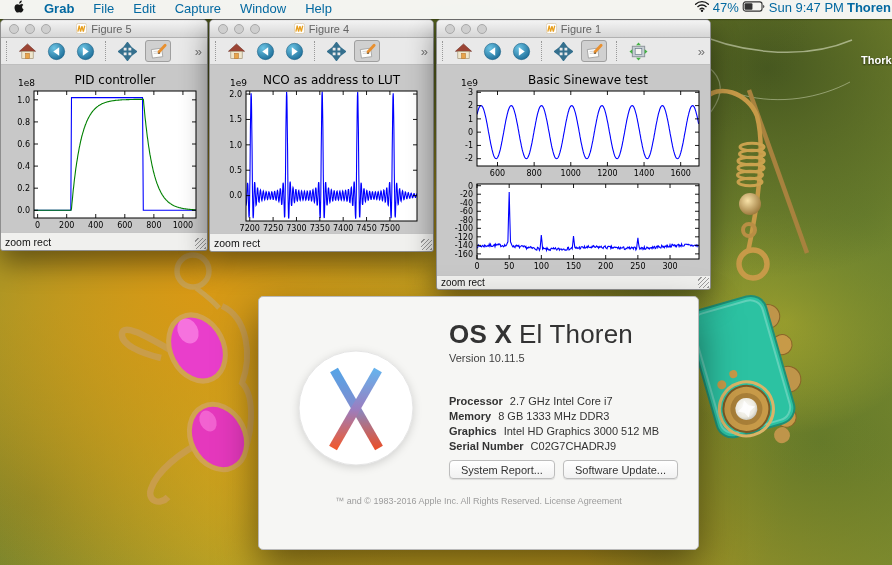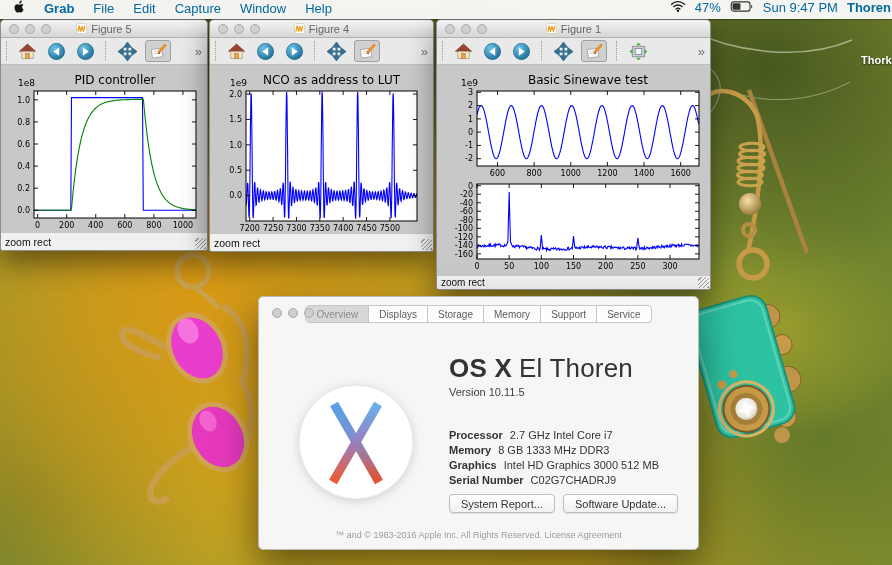--- a/index.html
+++ b/index.html
@@ -19,21 +19,21 @@
  radial-gradient(420px 300px at 66% 94%, rgba(196,158,32,0.9), rgba(196,158,32,0) 75%),
  #8a9431;}
 #earrings{position:absolute;inset:0;z-index:1;pointer-events:none}
 #desk-label{position:absolute;left:861px;top:54px;z-index:2;color:#fff;font-weight:bold;font-size:11px;
  text-shadow:0 1px 2px rgba(0,0,0,.65);width:34px;overflow:hidden;white-space:nowrap}
 
 #menubar{position:absolute;top:0;left:0;right:0;height:19px;background:rgba(249,249,247,.97);
  display:flex;align-items:flex-start;font-size:13px;color:#0369a1;z-index:20;box-shadow:0 1px 1px rgba(0,0,0,.25)}
 .menu-left{display:flex;align-items:center;gap:19px;padding-left:13px}
 .menu-left .mi.active{font-weight:bold}
-.menu-right{margin-left:auto;display:flex;align-items:center;gap:9px;padding-right:1px;white-space:nowrap}
+.menu-right{margin-left:auto;display:flex;align-items:center;gap:3px;padding-right:1px;white-space:nowrap}
 .menu-right .usr{font-weight:600;}
 .micon{display:inline-block;vertical-align:middle}
 
 .mpl-window{position:absolute;background:#c8c8c8;border:1px solid #8e8e8e;border-radius:5px 5px 3px 3px;
  box-shadow:0 12px 28px rgba(0,0,0,.45);z-index:5;overflow:hidden}
 .titlebar{height:18px;background:linear-gradient(#f4f4f4,#d6d6d6);border-bottom:1px solid #b2b2b2;
  position:relative;display:flex;align-items:center;justify-content:center;font-size:11px;color:#646464;gap:4px}
 .dots{position:absolute;left:8px;top:4px;display:flex;gap:6px}
 .dot{width:10px;height:10px;border-radius:50%;background:#cfcfcf;border:1px solid #a9a9a9}
 .toolbar{height:27px;background:#e9e9e9;border-bottom:1px solid #bfbfbf;display:flex;align-items:center;
@@ -586,35 +586,20 @@
           <text x="36" y="191.68636363636364" text-anchor="end" font-size="8" fill="#000" font-family="DejaVu Sans, sans-serif">-160</text>
         </svg>
     </div>
     <div class="statusbar small">
       <span>zoom rect</span>
       <span class="grip"></span>
     </div>
   </div>
 
   <div id="about">
-    <div class="tbar">
-      <div class="dots">
-        <span class="dot"></span>
-        <span class="dot"></span>
-        <span class="dot"></span>
-      </div>
-      <div class="seg">
-        <span class="s sel">Overview</span>
-        <span class="s">Displays</span>
-        <span class="s">Storage</span>
-        <span class="s">Memory</span>
-        <span class="s">Support</span>
-        <span class="s">Service</span>
-      </div>
-    </div>
     <div class="about-body">
       <svg class="xlogo" viewBox="0 0 116 116">
         <circle cx="58" cy="58" r="57" fill="#ffffff" stroke="#e4e4e4" stroke-width="1"></circle>
         <line x1="36" y1="20" x2="81" y2="98" stroke="url(#xg1)" stroke-width="9"></line>
         <line x1="80" y1="20" x2="35" y2="98" stroke="url(#xg2)" stroke-width="9"></line>
       </svg>
       <div class="os-title">
         <span class="b">OS X</span><span class="l">El Thoren</span>
       </div>
       <div class="ver">Version 10.11.5</div>

